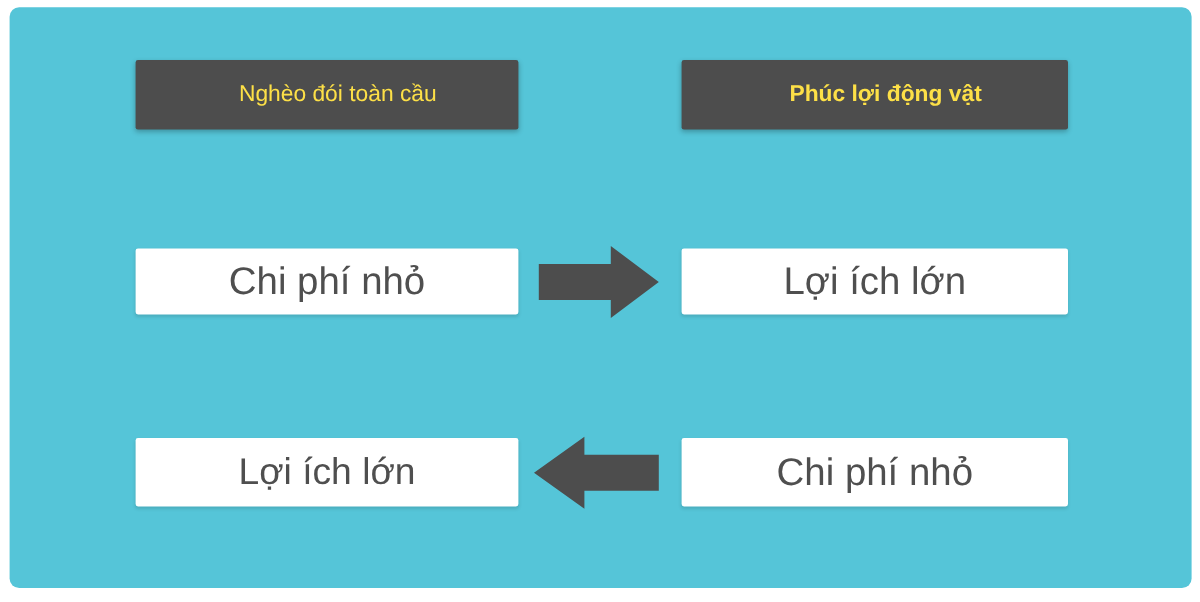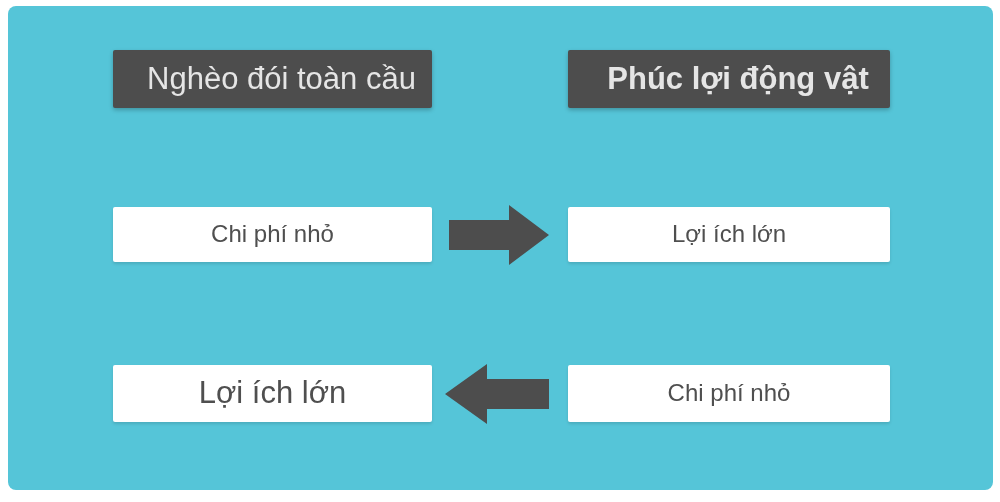--- a/index.html
+++ b/index.html
@@ -25,29 +25,29 @@
     position: absolute;
     display: flex;
     align-items: center;
     justify-content: center;
     text-align: center;
     border-radius: 2px;
     line-height: 1.1;
   }
   .box.dark {
     background: #4d4d4d;
-    color: #e5e5e5;
-    font-size: 31px;
+    color: #fde047;
+    font-size: 19px;
     box-shadow: 0 2px 4px rgba(0,0,0,0.25);
     padding-left: 18px;
   }
   .box.light {
     background: #ffffff;
     color: #4f4f4f;
-    font-size: 24px;
+    font-size: 32px;
     box-shadow: 0 2px 3px rgba(0,0,0,0.12);
   }
   .box.light.big { font-size: 31px; }
 
   .header-left  { left: 105px; top: 44px;  width: 319px; height: 58px; }
   .header-right { left: 560px; top: 44px;  width: 322px; height: 58px; font-weight: bold; }
   .mid-left     { left: 105px; top: 201px; width: 319px; height: 55px; }
   .mid-right    { left: 560px; top: 201px; width: 322px; height: 55px; }
   .bottom-left  { left: 105px; top: 359px; width: 319px; height: 57px; }
   .bottom-right { left: 560px; top: 359px; width: 322px; height: 57px; }

